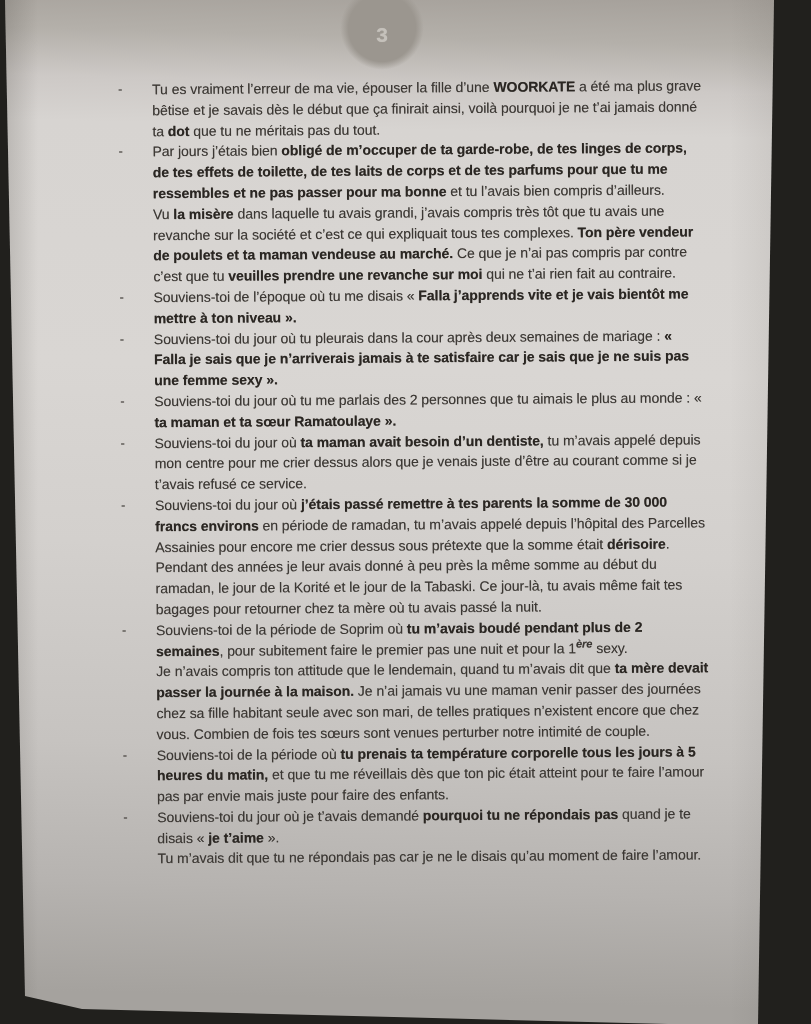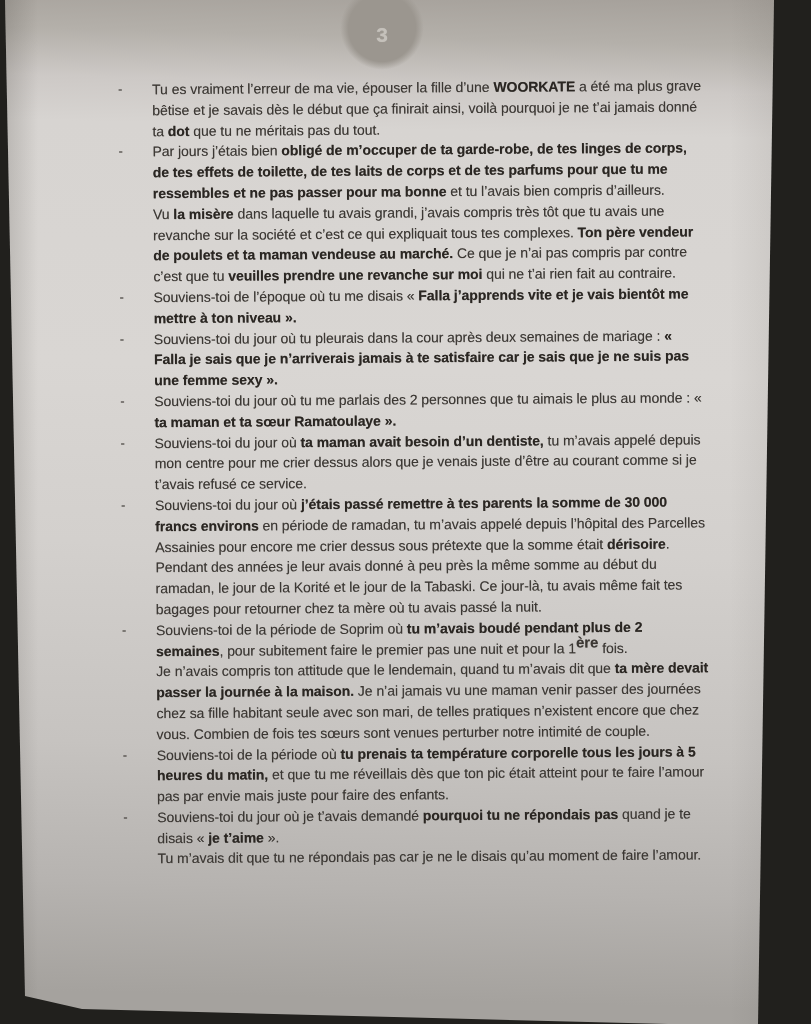--- a/index.html
+++ b/index.html
@@ -45,21 +45,21 @@
     transform:rotate(-0.4deg);transform-origin:60px 0;
     color:#3b3733;
     font-size:14px;line-height:20.8px;letter-spacing:-0.05px;
     text-shadow:0.2px 0.2px 0.5px rgba(54,50,46,0.45);
   }
   .item{display:flex;align-items:flex-start;}
   .dash{flex:0 0 34px;color:#4d4944;font-size:13px;}
   .body{flex:1 1 auto;}
   .para{margin:0;}
   .bold{font-weight:700;color:#2a2622;text-shadow:0.2px 0.2px 0.6px rgba(38,34,30,0.5);}
-  sup{font-size:15px;line-height:0;vertical-align:super;font-weight:600;}
+  sup{font-size:11px;line-height:0;vertical-align:super;font-weight:600;font-style:italic;}
 </style>
 </head>
 <body>
 
 <div class="photo">
   <div class="paper"></div>
   <div class="badge">
     <span>3</span>
   </div>
   <div class="content">
@@ -103,21 +103,21 @@
         </div>
         <div class="item">
           <span class="dash">-</span>
           <div class="body">
             <div class="para"><span>Souviens-toi du jour où </span><span class="bold">j’étais passé remettre à tes parents la somme de 30 000 francs environs</span><span> en période de ramadan, tu m’avais appelé depuis l’hôpital des Parcelles Assainies pour encore me crier dessus sous prétexte que la somme était </span><span class="bold">dérisoire</span><span>. Pendant des années je leur avais donné à peu près la même somme au début du ramadan, le jour de la Korité et le jour de la Tabaski. Ce jour-là, tu avais même fait tes bagages pour retourner chez ta mère où tu avais passé la nuit.</span></div>
           </div>
         </div>
         <div class="item">
           <span class="dash">-</span>
           <div class="body">
-            <div class="para"><span>Souviens-toi de la période de Soprim où </span><span class="bold">tu m’avais boudé pendant plus de 2 semaines</span><span>, pour subitement faire le premier pas une nuit et pour la 1</span><sup>ère</sup><span> fois.</span></div>
+            <div class="para"><span>Souviens-toi de la période de Soprim où </span><span class="bold">tu m’avais boudé pendant plus de 2 semaines</span><span>, pour subitement faire le premier pas une nuit et pour la 1</span><sup>ère</sup><span> sexy.</span></div>
             <div class="para"><span>Je n’avais compris ton attitude que le lendemain, quand tu m’avais dit que </span><span class="bold">ta mère devait passer la journée à la maison.</span><span> Je n’ai jamais vu une maman venir passer des journées chez sa fille habitant seule avec son mari, de telles pratiques n’existent encore que chez vous. Combien de fois tes sœurs sont venues perturber notre intimité de couple.</span></div>
           </div>
         </div>
         <div class="item">
           <span class="dash">-</span>
           <div class="body">
             <div class="para"><span>Souviens-toi de la période où </span><span class="bold">tu prenais ta température corporelle tous les jours à 5 heures du matin,</span><span> et que tu me réveillais dès que ton pic était atteint pour te faire l’amour pas par envie mais juste pour faire des enfants.</span></div>
           </div>
         </div>
         <div class="item">

